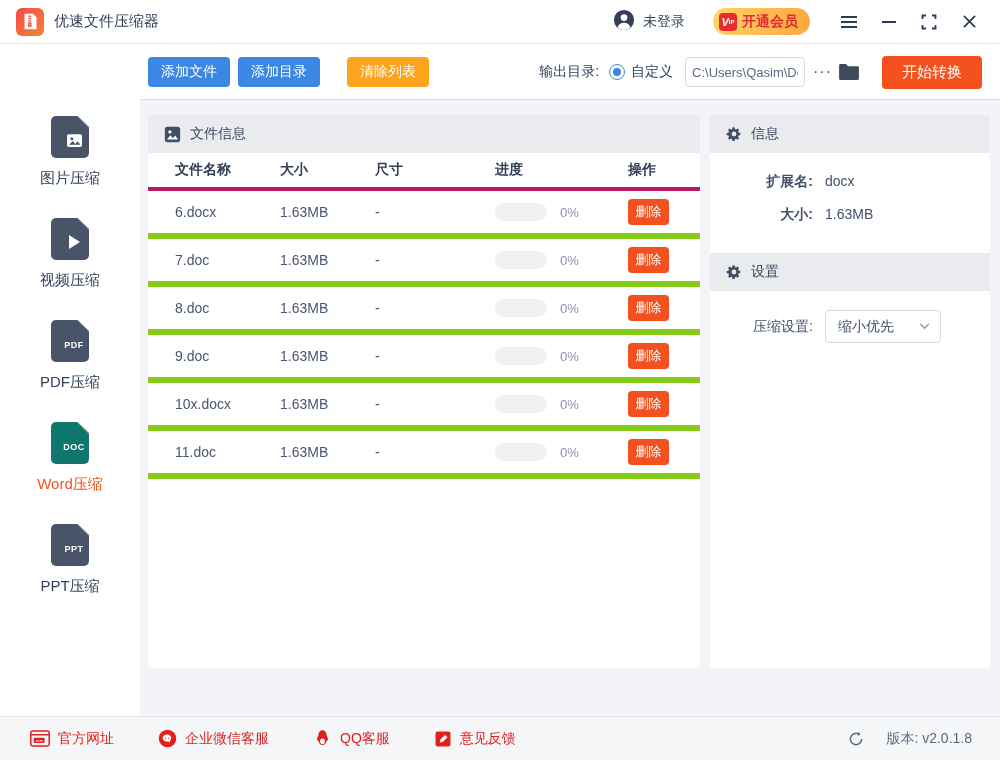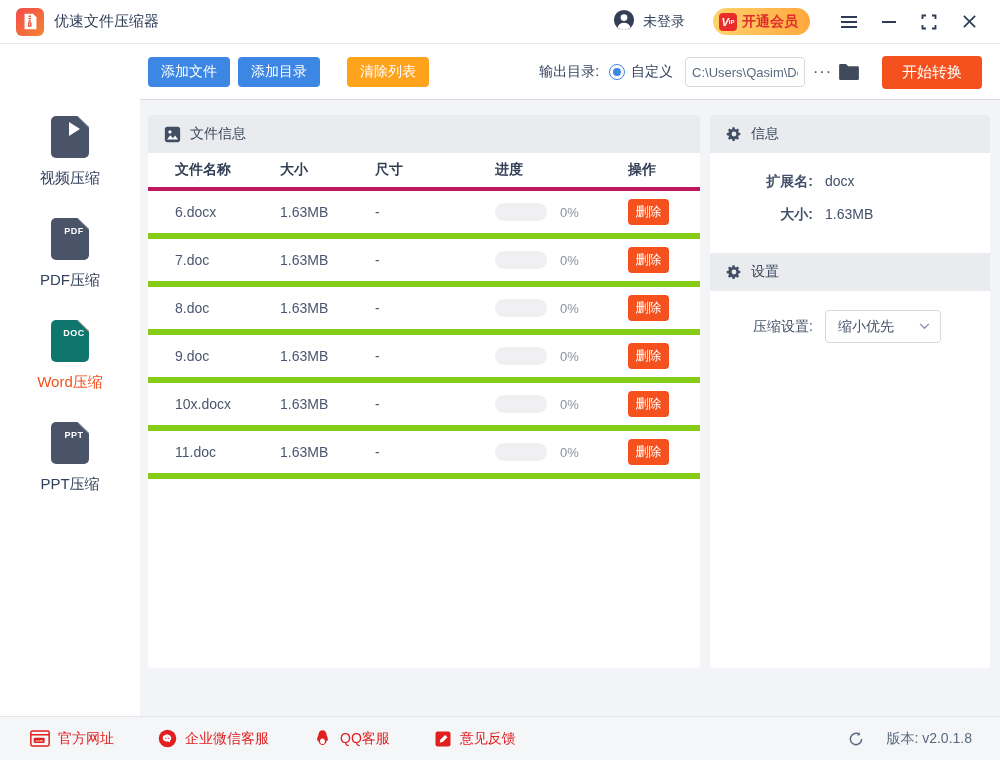--- a/index.html
+++ b/index.html
@@ -58,21 +58,21 @@
   .btn-start { background:#f4511e; height:33px; padding:0 20px; font-size:15px; }
 
   
   .sidebar { position:absolute; left:0; top:44px; width:140px; height:672px;
     background:#fff; display:flex; flex-direction:column; align-items:center;
     padding-top:72px; }
   .side-item { display:flex; flex-direction:column; align-items:center;
     cursor:pointer; margin-bottom:30px; }
   .docicon { position:relative; width:38px; height:42px; background:#4a5468;
     border-radius:5px; clip-path:polygon(0 0,70% 0,100% 26%,100% 100%,0 100%);
-    display:flex; align-items:flex-start; justify-content:center;padding-left:8px; }
+    display:flex; align-items:center; justify-content:center;padding-left:8px; }
   .docicon::before { content:""; position:absolute; top:0; right:0;
     border-style:solid; border-width:0 12px 12px 0;
     border-color:transparent #9aa2b1 transparent transparent; }
   .side-item.active .docicon { background:#0f766e; }
   .side-item.active .docicon::before { border-color:transparent #f9a183 transparent transparent; }
   .doc-badge { color:#fff; font-size:9px; font-weight:bold; letter-spacing:.5px; margin-top:8px; }
   .side-label { margin-top:11px; font-size:15px; color:#33415c; }
   .side-item.active .side-label { color:#f4511e; }
   .play-tri { width:0; height:0; border-left:11px solid #fff;
     border-top:7px solid transparent; border-bottom:7px solid transparent; margin-top:6px; }
@@ -200,20 +200,30 @@
       </button>
       <button class="btn btn-start">开始转换</button>
     </div>
   </div>
   <div class="sep"></div>
 </div>
 
 <div class="sidebar">
   <div class="side-item">
     <span class="docicon">
+      <svg width="15" height="13" viewBox="0 0 20 17" style="margin-top:6px">
+          <rect x="0" y="0" width="20" height="17" rx="2.5" fill="#fff"></rect>
+          <circle cx="6.5" cy="6" r="2" fill="#4a5468"></circle>
+          <path d="M3 14l4.5-5 3.5 4 3-3.5 4 4.5z" fill="#4a5468"></path>
+        </svg>
+    </span>
+    <span class="side-label">图片压缩</span>
+  </div>
+  <div class="side-item">
+    <span class="docicon">
         <span class="play-tri"></span>
       </span>
     <span class="side-label">视频压缩</span>
   </div>
   <div class="side-item">
     <span class="docicon">
         <span class="doc-badge">PDF</span>
       </span>
     <span class="side-label">PDF压缩</span>
   </div>

